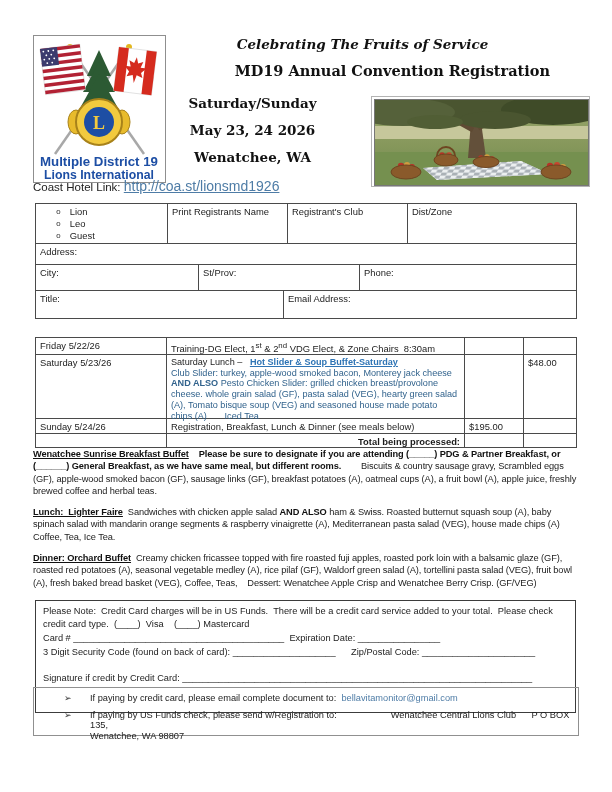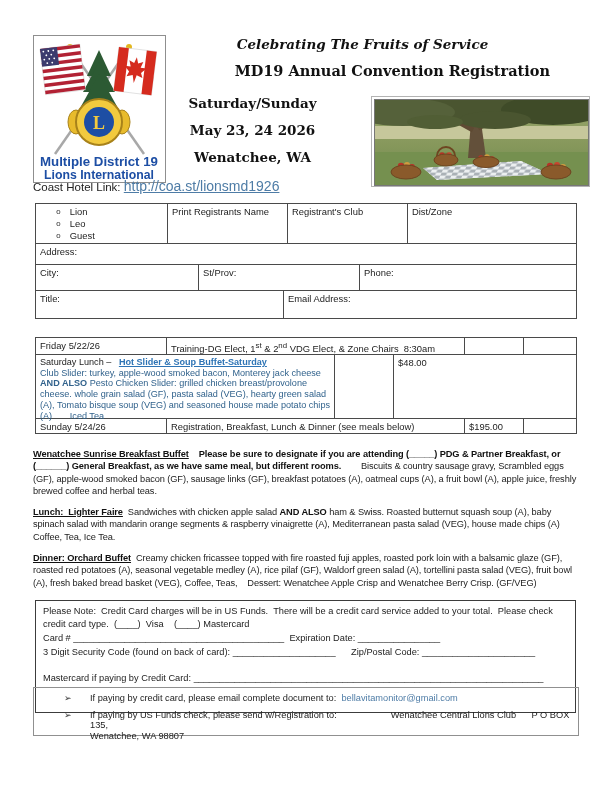--- a/index.html
+++ b/index.html
@@ -243,46 +243,53 @@
 </div>
 
 <div class="abs tbl sched-table">
   <div class="trow" style="height:16px;">
     <div class="tcell sched-date">Friday 5/22/26</div>
     <div class="tcell sched-desc"><span>Training-DG Elect, 1</span><sup>st</sup><span class="pre"> &amp; 2</span><sup>nd</sup><span class="pre"> VDG Elect, &amp; Zone Chairs  8:30am</span></div>
     <div class="tcell sched-c3"></div>
     <div class="tcell sched-c4"></div>
   </div>
   <div class="trow" style="height:64px;">
+    <div class="tcell sched-date">Saturday 5/23/26</div>
     <div class="tcell sched-desc sat-cell">
       <div><span class="pre">Saturday Lunch –   </span><span class="menu-title">Hot Slider &amp; Soup Buffet-Saturday</span></div>
       <div class="steel pre"><span>Club Slider: turkey, apple-wood smoked bacon, Monterey jack cheese </span><span class="steel-b">AND ALSO</span><span> Pesto Chicken Slider: grilled chicken breast/provolone cheese. whole grain salad (GF), pasta salad (VEG), hearty green salad (A), Tomato bisque soup (VEG) and seasoned house made potato chips (A)       </span><span>Iced Tea</span></div>
     </div>
     <div class="tcell sched-c3"></div>
     <div class="tcell sched-c4">$48.00</div>
   </div>
   <div class="trow" style="height:15px;">
     <div class="tcell sched-date">Sunday 5/24/26</div>
     <div class="tcell sched-desc">Registration, Breakfast, Lunch &amp; Dinner (see meals below)</div>
     <div class="tcell sched-c3">$195.00</div>
     <div class="tcell sched-c4"></div>
   </div>
+  <div class="trow" style="height:14px;">
+    <div class="tcell sched-date"></div>
+    <div class="tcell sched-desc total-label">Total being processed:</div>
+    <div class="tcell sched-c3"></div>
+    <div class="tcell sched-c4"></div>
+  </div>
 </div>
 
 <div class="abs para pre" style="top:448px;"><b><span class="sec-title">Wenatchee Sunrise Breakfast Buffet</span><span>    Please be sure to designate if you are attending (_____) PDG &amp; Partner Breakfast, or (______) General Breakfast, as we have same meal, but different rooms.</span></b><span>        Biscuits &amp; country sausage gravy, Scrambled eggs (GF), apple-wood smoked bacon (GF), sausage links (GF), breakfast potatoes (A), oatmeal cups (A), a fruit bowl (A), apple juice, freshly brewed coffee and herbal teas.</span></div>
 
 <div class="abs para pre" style="top:506px;"><span class="sec-title">Lunch:  Lighter Faire</span><span>  Sandwiches with chicken apple salad </span><b>AND ALSO</b><span> ham &amp; Swiss. Roasted butternut squash soup (A), baby spinach salad with mandarin orange segments &amp; raspberry vinaigrette (A), Mediterranean pasta salad (VEG), house made chips (A)  Coffee, Tea, Ice Tea.</span></div>
 
 <div class="abs para pre" style="top:552px;"><span class="sec-title">Dinner: Orchard Buffet</span><span>  Creamy chicken fricassee topped with fire roasted fuji apples, roasted pork loin with a balsamic glaze (GF), roasted red potatoes (A), seasonal vegetable medley (A), rice pilaf (GF), Waldorf green salad (A), tortellini pasta salad (VEG), fruit bowl (A), fresh baked bread basket (VEG), Coffee, Teas,    Dessert: Wenatchee Apple Crisp and Wenatchee Berry Crisp. (GF/VEG)</span></div>
 
 <div class="abs cc-box">
   <div class="cc-line pre">Please Note:  Credit Card charges will be in US Funds.  There will be a credit card service added to your total.  Please check credit card type.  (____)  Visa    (____) Mastercard</div>
   <div class="cc-line pre">Card # _________________________________________  Expiration Date: ________________</div>
   <div class="cc-line pre">3 Digit Security Code (found on back of card): ____________________      Zip/Postal Code: ______________________</div>
-  <div class="cc-line cc-sig pre">Mastercard if paying by Credit Card: ____________________________________________________________________</div>
+  <div class="cc-line cc-sig pre">Signature if credit by Credit Card: ____________________________________________________________________</div>
 </div>
 
 <div class="abs pay-box">
   <div class="pay-row">
     <span class="pay-arrow">➢</span>
     <span class="pre"><span>If paying by credit card, please email complete document to:  </span><a href="#" class="pay-email" style="text-decoration:none;">bellavitamonitor@gmail.com</a></span>
   </div>
   <div class="pay-row" style="margin-bottom:0;">
     <span class="pay-arrow">➢</span>
     <span class="pre"><span>If paying by US Funds check, please send w/Registration to:                     Wenatchee Central Lions Club      P O BOX 135,</span></span>

